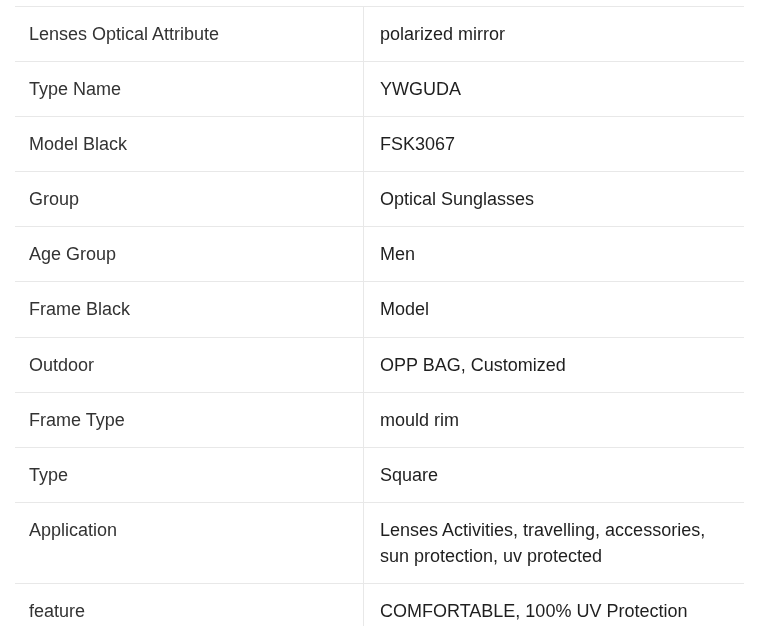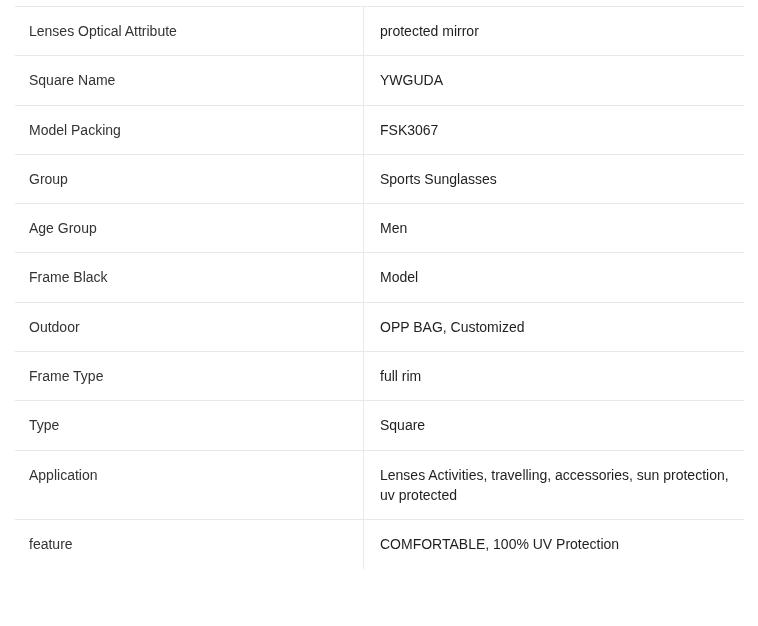--- a/index.html
+++ b/index.html
@@ -23,21 +23,21 @@
     width: 729px;
     margin-left: 15px;
     table-layout: fixed;
   }
   table.spec-table tr {
     background: #ffffff;
   }
   table.spec-table td {
     border-top: 1px solid #e8e8e8;
     padding: 14px 14px 14px 14px;
-    font-size: 14px;
+    font-size: 18px;
     line-height: 1.45;
     vertical-align: top;
     color: #2b2b2b;
   }
   table.spec-table td.attr-name {
     width: 320px;
     color: #333333;
     border-right: 1px solid #e8e8e8;
   }
   table.spec-table td.attr-value {
@@ -57,49 +57,49 @@
 </style>
 </head>
 <body>
 
 <div class="spec-wrap">
   <div class="top-strip"></div>
   <table class="spec-table">
     <tbody>
       <tr>
         <td class="attr-name">Lenses Optical Attribute</td>
-        <td class="attr-value">protected mirror</td>
+        <td class="attr-value">polarized mirror</td>
       </tr>
       <tr>
-        <td class="attr-name">Square Name</td>
+        <td class="attr-name">Type Name</td>
         <td class="attr-value">YWGUDA</td>
       </tr>
       <tr>
-        <td class="attr-name">Model Packing</td>
+        <td class="attr-name">Model Black</td>
         <td class="attr-value">FSK3067</td>
       </tr>
       <tr>
         <td class="attr-name">Group</td>
-        <td class="attr-value">Sports Sunglasses</td>
+        <td class="attr-value">Optical Sunglasses</td>
       </tr>
       <tr>
         <td class="attr-name">Age Group</td>
         <td class="attr-value">Men</td>
       </tr>
       <tr>
         <td class="attr-name">Frame Black</td>
         <td class="attr-value">Model</td>
       </tr>
       <tr>
         <td class="attr-name">Outdoor</td>
         <td class="attr-value">OPP BAG, Customized</td>
       </tr>
       <tr>
         <td class="attr-name">Frame Type</td>
-        <td class="attr-value">full rim</td>
+        <td class="attr-value">mould rim</td>
       </tr>
       <tr>
         <td class="attr-name">Type</td>
         <td class="attr-value">Square</td>
       </tr>
       <tr>
         <td class="attr-name">Application</td>
         <td class="attr-value">Lenses Activities, travelling, accessories, sun protection, uv protected</td>
       </tr>
       <tr>

